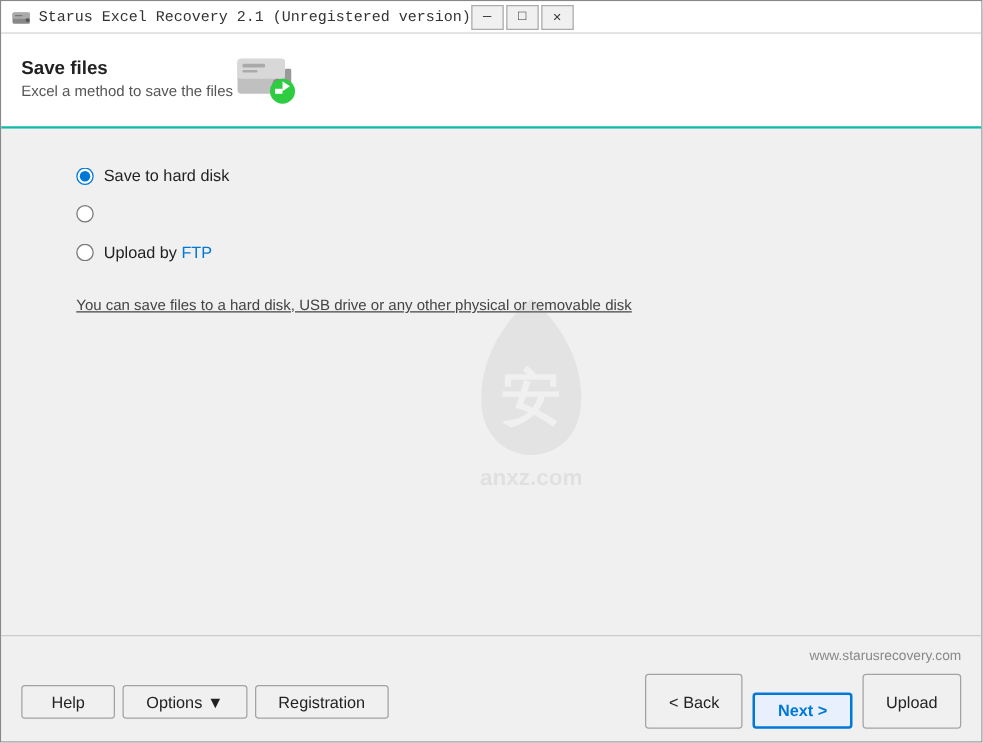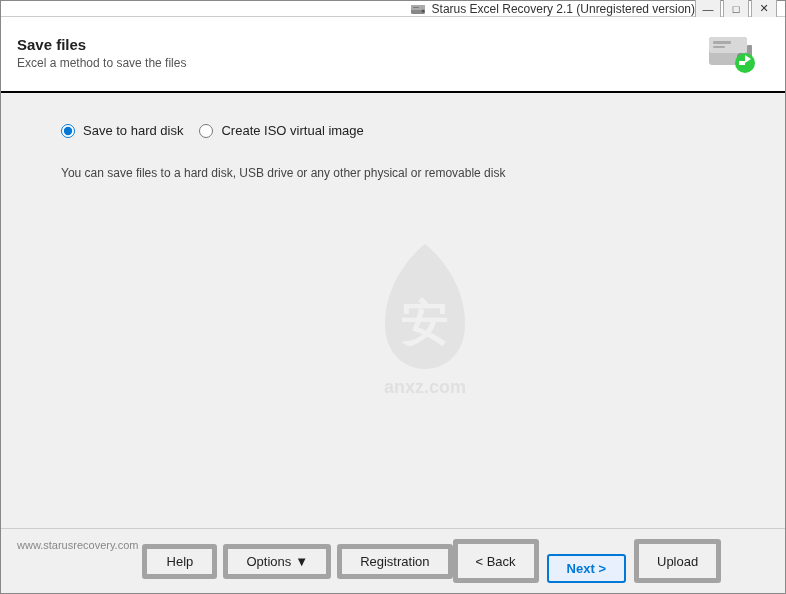--- a/index.html
+++ b/index.html
@@ -21,24 +21,25 @@
       border: 1px solid #888;
       display: flex;
       flex-direction: column;
       box-shadow: 2px 2px 8px rgba(0,0,0,0.3);
     }
     .title-bar {
       background: #fff;
       padding: 6px 8px;
       display: flex;
       align-items: center;
-      justify-content: flex-end;
+      justify-content: flex-start;
       border-bottom: 1px solid #ccc;
       user-select: none;
-      height: 16px;
+      height: 26px;
+      font-family: Liberation Mono, monospace;
     }
     .title-bar-left {
       display: flex;
       align-items: center;
       gap: 6px;
     }
     .title-bar-text {
       font-size: 12px;
       color: #333;
     }
@@ -57,22 +58,21 @@
       cursor: pointer;
       font-size: 11px;
       color: #333;
     }
 
     .header-section {
       background: #fff;
       padding: 10px 28px 12px 16px;
       display: flex;
       align-items: center;
-      justify-content: space-between;
-      border-bottom: 2px solid #000000;
+      border-bottom: 2px solid #14b8a6;
     }
     .header-text h2 {
       font-size: 15px;
       font-weight: 700;
       color: #222;
       margin-bottom: 3px;
     }
     .header-text p {
       font-size: 12px;
       color: #555;
@@ -80,21 +80,21 @@
 
     .content {
       flex: 1;
       padding: 30px 50px 20px 60px;
       background: #f0f0f0;
       position: relative;
     }
 
     .radio-group {
       display: flex;
-      flex-direction: row;
+      flex-direction: column;
       gap: 16px;
       margin-bottom: 28px;
     }
     .radio-option {
       display: flex;
       align-items: center;
       gap: 8px;
       cursor: pointer;
     }
     .radio-option input[type="radio"] {
@@ -111,38 +111,39 @@
     .radio-label a {
       color: #0078d7;
       text-decoration: none;
     }
 
     .info-text {
       font-size: 12px;
       color: #444;
       margin-top: 10px;
       max-width: 500px;
+      text-decoration: underline;
     }
 
     .watermark {
       position: absolute;
       top: 50%;
       left: 50%;
       transform: translate(-30%, -50%);
       opacity: 0.25;
       pointer-events: none;
       text-align: center;
     }
 
     .footer {
       background: #f0f0f0;
       border-top: 1px solid #ccc;
       padding: 10px 16px;
       display: flex;
-      flex-direction: row;
+      flex-direction: column;
       gap: 4px;
     }
     .footer-website {
       text-align: right;
       font-size: 11px;
       color: #888;
       margin-bottom: 4px;
     }
     .footer-buttons {
       display: flex;
@@ -153,21 +154,21 @@
       display: flex;
       gap: 6px;
     }
     .footer-right {
       display: flex;
       gap: 8px;
     }
     .btn {
       padding: 5px 18px;
       font-size: 13px;
-      border: 5px solid #a3a3a3;
+      border: 1px solid #a3a3a3;
       background: #f0f0f0;
       cursor: pointer;
       border-radius: 3px;
       color: #222;
       min-width: 75px;
       text-align: center;
     }
     .btn.primary {
       background: #e8f0fe;
       border: 2px solid #0078d7;
@@ -241,23 +242,26 @@
     <div class="radio-group">
 
       <label class="radio-option">
         <input type="radio" name="save_method" checked="" style="">
         <span class="radio-label">Save to hard disk</span>
       </label>
 
 
       <label class="radio-option">
         <input type="radio" name="save_method" style="">
-        <span class="radio-label">Create ISO virtual image</span>
       </label>
 
+      <label class="radio-option">
+        <input type="radio" name="save_method" style="">
+        <span class="radio-label">Upload by <a href="#">FTP</a></span>
+      </label>
 
     </div>
 
     <p class="info-text">You can save files to a hard disk, USB drive or any other physical or removable disk</p>
 
     <div class="watermark">
       <svg width="160" height="160" viewBox="0 0 160 160">
 
         <path d="M80,20 C80,20 120,50 120,100 C120,130 100,145 80,145 C60,145 40,130 40,100 C40,50 80,20 80,20 Z" fill="#888" opacity="0.5"></path>
         <text x="80" y="115" text-anchor="middle" font-size="48" fill="#fff" opacity="0.8" font-weight="bold">安</text>

